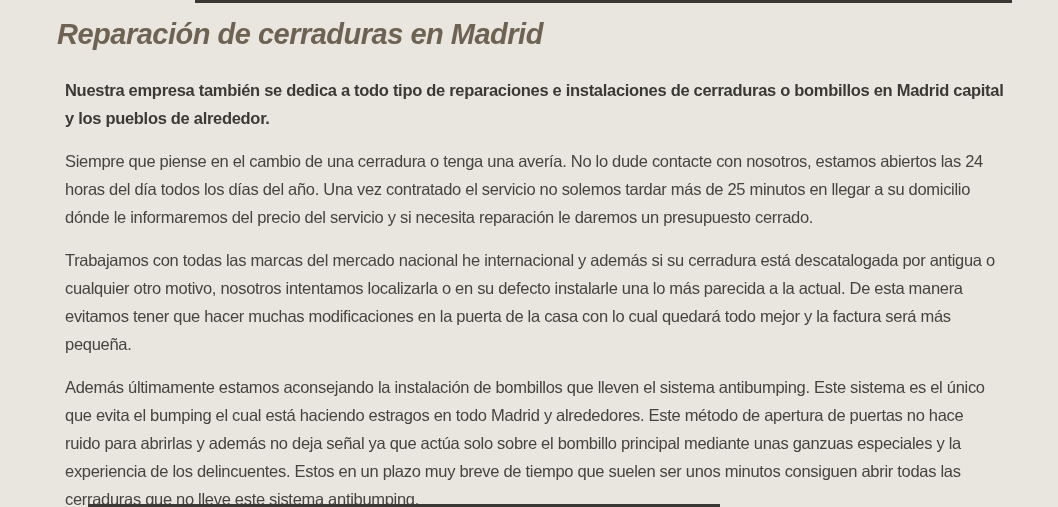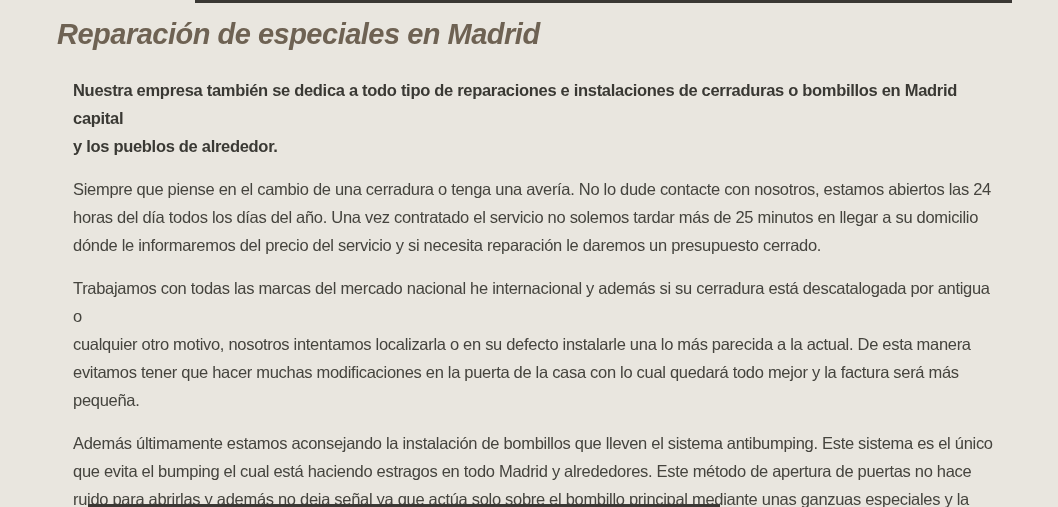--- a/index.html
+++ b/index.html
@@ -38,40 +38,40 @@
     margin: 0 0 24px 0;
     font-family: "Liberation Sans", sans-serif;
     font-size: 29px;
     line-height: 36px;
     font-weight: bold;
     font-style: italic;
     letter-spacing: -0.5px;
     color: #6e6253;
   }
   p.para {
-    margin: 15px 16px;
+    margin: 15px 8px;
     font-size: 16.5px;
     line-height: 28px;
     letter-spacing: -0.3px;
     color: #45443e;
     white-space: pre-line;
   }
   p.para.intro {
     font-weight: bold;
     color: #3a3934;
   }
 </style>
 </head>
 <body>
 
 <div class="edge-bar top"></div>
 
 <main class="content">
 
-  <h1 class="page-title">Reparación de especiales en Madrid</h1>
+  <h1 class="page-title">Reparación de cerraduras en Madrid</h1>
 
   <p class="para intro">Nuestra empresa también se dedica a todo tipo de reparaciones e instalaciones de cerraduras o bombillos en Madrid capital
 y los pueblos de alrededor.</p>
 
   <p class="para">Siempre que piense en el cambio de una cerradura o tenga una avería. No lo dude contacte con nosotros, estamos abiertos las 24
 horas del día todos los días del año. Una vez contratado el servicio no solemos tardar más de 25 minutos en llegar a su domicilio
 dónde le informaremos del precio del servicio y si necesita reparación le daremos un presupuesto cerrado.</p>
 
   <p class="para">Trabajamos con todas las marcas del mercado nacional he internacional y además si su cerradura está descatalogada por antigua o
 cualquier otro motivo, nosotros intentamos localizarla o en su defecto instalarle una lo más parecida a la actual. De esta manera

